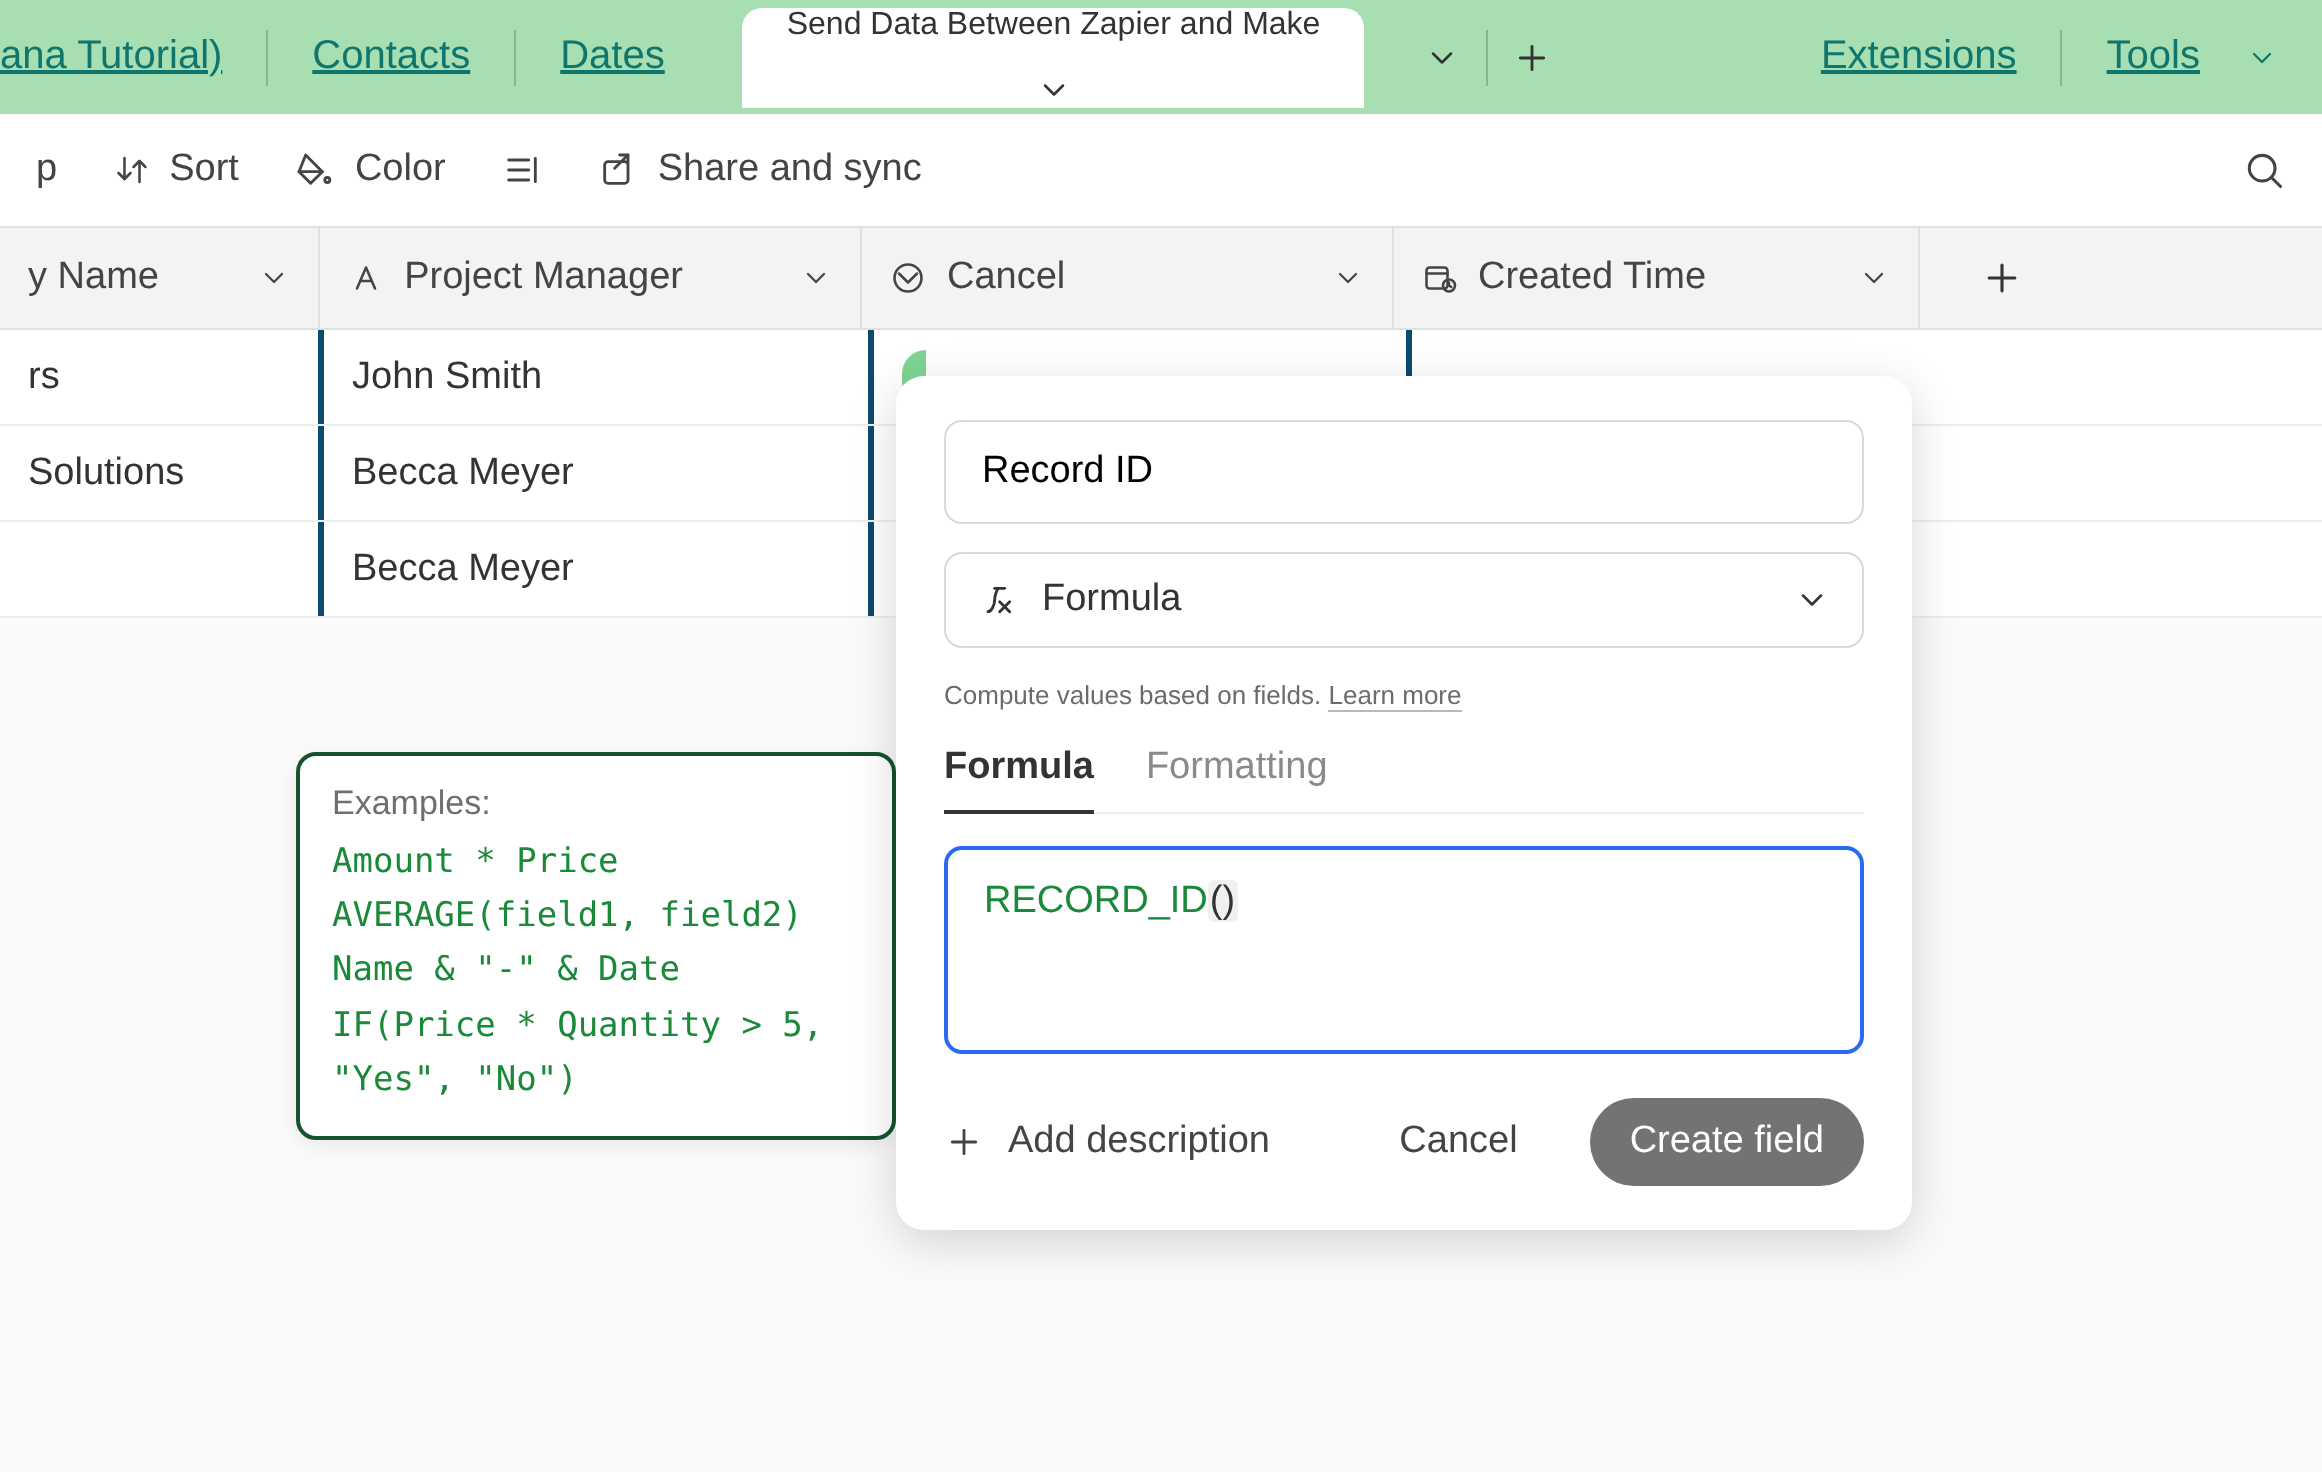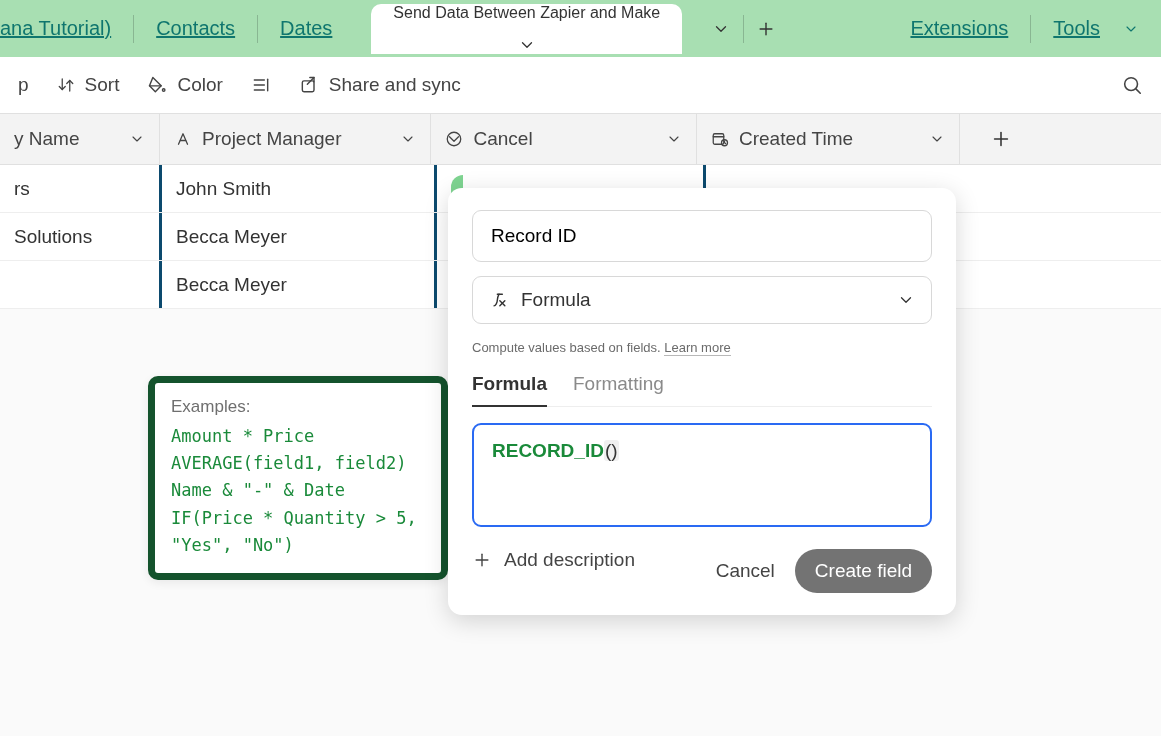--- a/index.html
+++ b/index.html
@@ -35,38 +35,38 @@
 
   
   .rows { background: #fff; }
   .row { display: flex; height: 48px; border-bottom: 1px solid #eee; }
   .cell { padding: 0 14px; display: flex; align-items: center; font-size: 19px; border-right: 3px solid #0c4a6e; }
   .cell.w-status .pill { width: 12px; height: 28px; border-radius: 14px 0 0 14px; }
   .pill-green { background: #7ed491; }
   .pill-red { background: #f2b1b1; }
 
   
-  .examples-card { position: absolute; left: 148px; top: 376px; width: 300px; background: #fff; border: 7px solid #14532d; border-radius: 10px; box-shadow: 0 3px 10px rgba(0,0,0,0.07); padding: 14px 16px; }
+  .examples-card { position: absolute; left: 148px; top: 376px; width: 300px; background: #fff; border: 2px solid #14532d; border-radius: 10px; box-shadow: 0 3px 10px rgba(0,0,0,0.07); padding: 14px 16px; }
   .examples-title { color: #6f6f6f; font-size: 17px; margin-bottom: 6px; }
   .examples-code { font-family: ui-monospace, Menlo, Monaco, monospace; font-size: 17px; color: #1a8a3a; line-height: 1.6; white-space: pre-wrap; }
 
   
   .popover { position: absolute; left: 448px; top: 188px; width: 508px; background: #fff; border-radius: 14px; box-shadow: 0 6px 24px rgba(0,0,0,0.16); padding: 22px 24px 22px 24px; }
   .field-input { width: 100%; height: 52px; border: 1px solid #d8d8d8; border-radius: 9px; padding: 0 18px; font-size: 19px; outline: none; margin-bottom: 14px; }
   .type-select { width: 100%; height: 48px; border: 1px solid #d8d8d8; border-radius: 9px; padding: 0 16px; display: flex; align-items: center; gap: 12px; font-size: 19px; cursor: pointer; margin-bottom: 16px; }
   .type-select .chev { margin-left: auto; }
   .helper-text { font-size: 13px; color: #6b6b6b; margin-bottom: 18px; }
   .helper-text a { color: #6b6b6b; text-decoration: none; border-bottom: 1px solid #b8b8b8; }
   .subtabs { display: flex; gap: 26px; font-size: 19px; border-bottom: 1px solid #eee; margin-bottom: 16px; }
   .subtab { padding-bottom: 10px; color: #8a8a8a; cursor: pointer; }
   .subtab.active { color: #333; font-weight: 600; border-bottom: 2px solid #333; margin-bottom: -1px; }
   .formula-box { width: 100%; height: 104px; border: 2px solid #2a6af3; border-radius: 9px; padding: 14px 18px; font-family: ui-monospace, Menlo, Monaco, monospace; font-size: 19px; resize: none; }
-  .formula-box .fn-name { color: #1a8a3a; font-weight: 700; }
+  .formula-box .fn-name { color: #1a8a3a; font-weight: 400; }
   .formula-box .parens { color: #333; background: #f0f0f0; border-radius: 3px; padding: 0 1px;}
-  .popover-footer { display: flex; align-items: flex-start; margin-top: 22px; }
+  .popover-footer { display: flex; align-items: center; margin-top: 22px; gap: 16px; }
   .add-desc { display: flex; align-items: center; gap: 12px; font-size: 19px; color: #444; cursor: pointer; }
   .footer-spacer { flex: 1; }
   .btn { height: 44px; padding: 0 20px; border-radius: 9px; font-size: 19px; cursor: pointer; display: flex; align-items: center; border: none; background: transparent; }
   .btn-cancel { color: #444; }
   .btn-primary { background: #737373; color: #fff; font-weight: 500; border-radius: 22px; }
 
   
   svg { stroke: currentColor; fill: none; stroke-width: 1.7; stroke-linecap: round; stroke-linejoin: round; }
 </style>
 </head>

